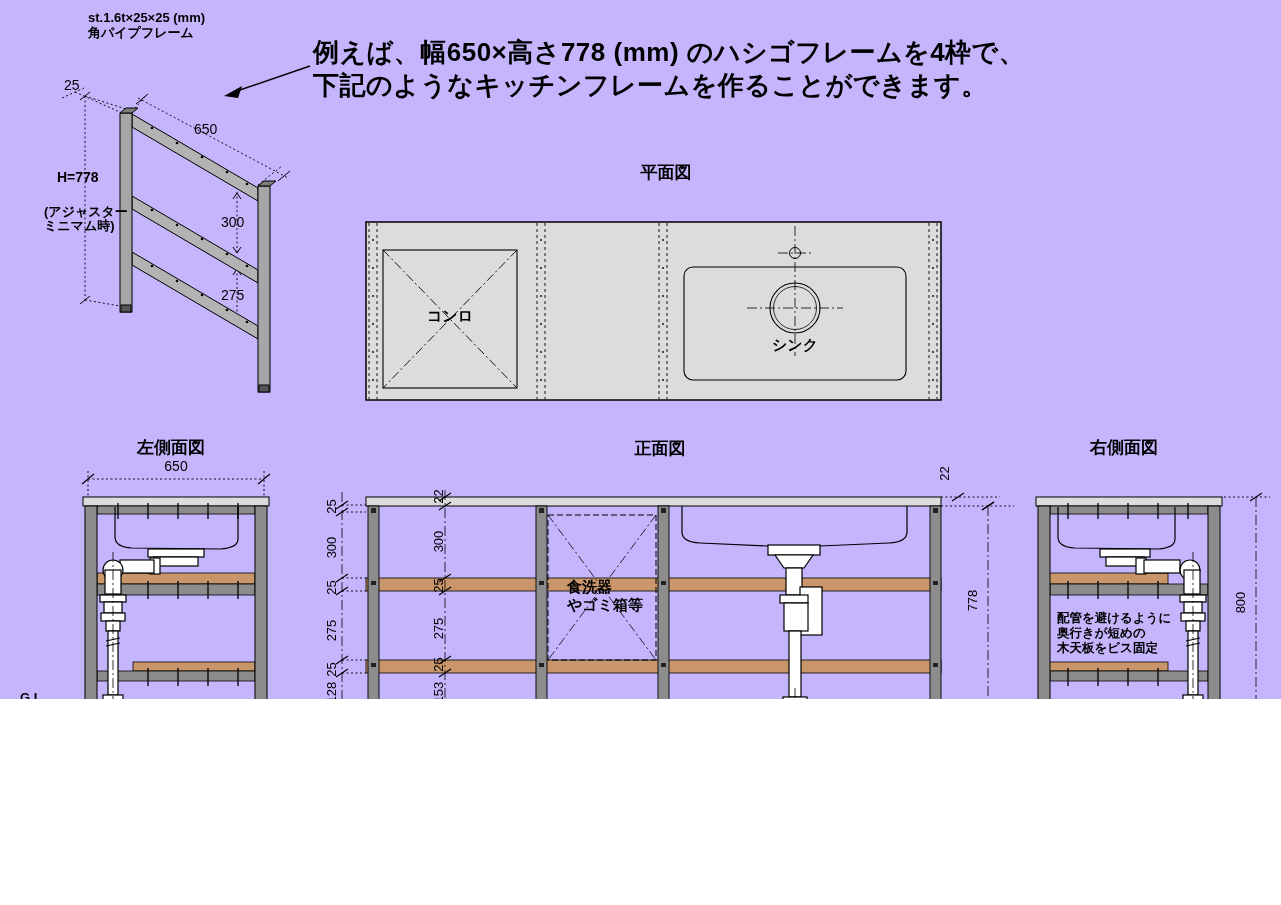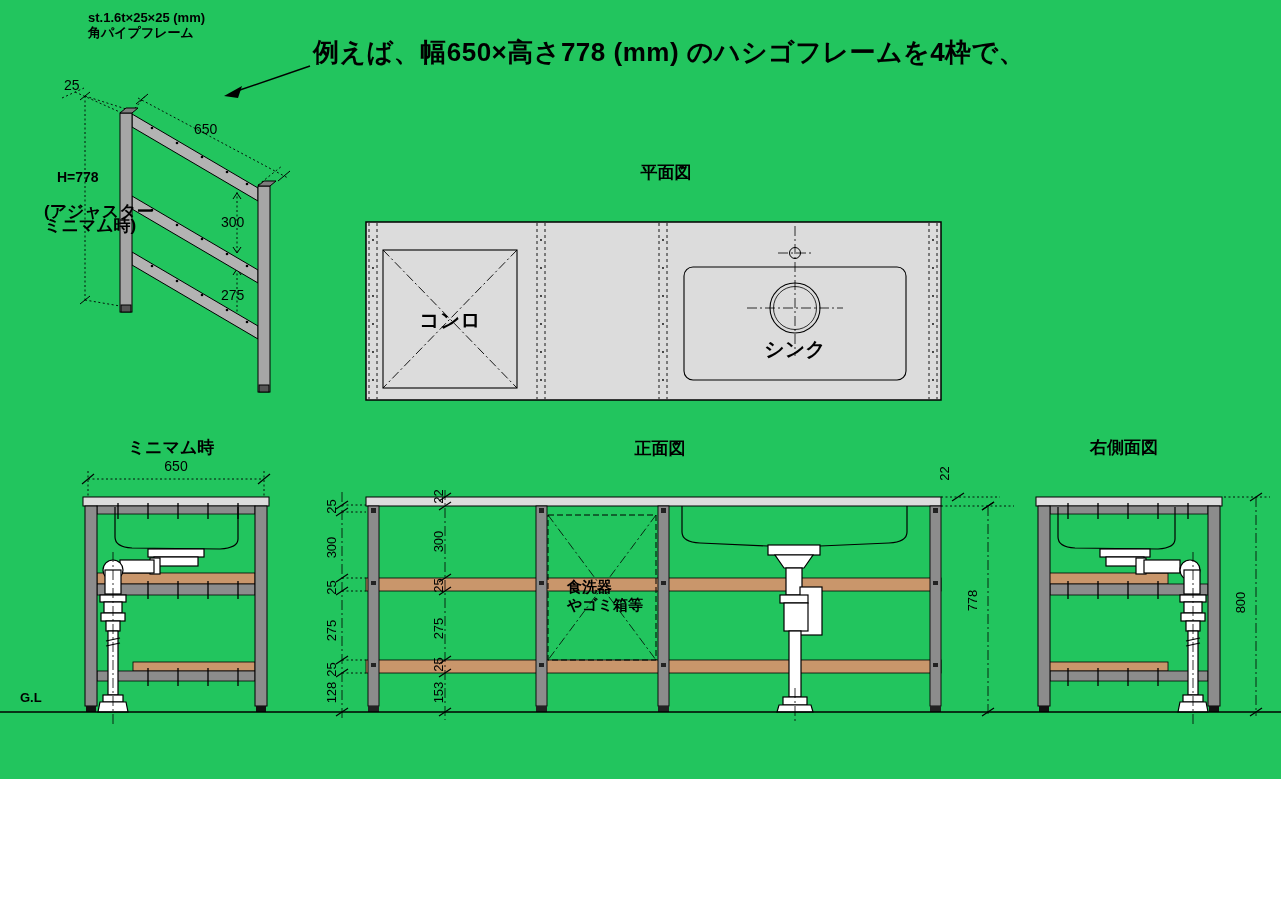--- a/index.html
+++ b/index.html
@@ -1,29 +1,29 @@
 <!DOCTYPE html>
 <html><head>
 <meta charset="utf-8">
 <style>
   html,body{margin:0;padding:0;background:#fff;}
-  #canvas{position:relative;width:1281px;height:779px;background:#22c55e;overflow:hidden;
+  #canvas{position:relative;width:1281px;height:699px;background:#c4b5fd;overflow:hidden;
           font-family:"Liberation Sans","DejaVu Sans",sans-serif;color:#000;}
   svg{position:absolute;left:0;top:0;}
   .t{position:absolute;white-space:nowrap;}
   .b{font-weight:bold;}
   .heading{font-size:26px;font-weight:bold;letter-spacing:.5px;line-height:33px;}
   .spec{font-size:13px;font-weight:bold;line-height:15px;}
   .vtitle{font-size:17px;font-weight:bold;transform:translateX(-50%);}
-  .lbl{font-size:20px;font-weight:bold;transform:translateX(-50%);}
+  .lbl{font-size:15px;font-weight:bold;transform:translateX(-50%);}
   .dim{font-size:14px;}
   .cdim{font-size:14px;transform:translateX(-50%);}
   .rdim{position:absolute;width:44px;text-align:center;font-size:13px;transform:rotate(-90deg);white-space:nowrap;}
   .note{font-size:12.5px;font-weight:bold;line-height:15px;}
-  .small{font-size:17px;font-weight:bold;line-height:14px;}
+  .small{font-size:13px;font-weight:bold;line-height:14px;}
 </style>
 </head>
 <body>
 
 <div id="canvas">
 
 <svg width="1281" height="905" viewBox="0 0 1281 905">
 
   <g stroke="#000" stroke-width="1" fill="none">
 
@@ -377,34 +377,35 @@
   <line x1="0" y1="712" x2="1281" y2="712" stroke="#000" stroke-width="1.6"></line>
 </svg>
 
 <div class="t spec" style="left:88px;top:10px;">
   <div>st.1.6t×25×25 (mm)</div>
   <div>角パイプフレーム</div>
 </div>
 
 <div class="t heading" style="left:313px;top:36px;">
   <div>例えば、幅650×高さ778 (mm) のハシゴフレームを4枠で、</div>
+  <div>下記のようなキッチンフレームを作ることができます。</div>
 </div>
 
 <div class="t dim" style="left:64px;top:77px;">25</div>
 <div class="t dim" style="left:194px;top:121px;">650</div>
 <div class="t dim b" style="left:57px;top:169px;text-align:right;">H=778</div>
 <div class="t small" style="left:44px;top:205px;">
   <div>(アジャスター</div>
   <div>ミニマム時)</div>
 </div>
 <div class="t dim" style="left:221px;top:214px;">300</div>
 <div class="t dim" style="left:221px;top:287px;">275</div>
 
 <div class="t vtitle" style="left:666px;top:161px;">平面図</div>
-<div class="t vtitle" style="left:171px;top:436px;">ミニマム時</div>
+<div class="t vtitle" style="left:171px;top:436px;">左側面図</div>
 <div class="t vtitle" style="left:660px;top:437px;text-align:center;">正面図</div>
 <div class="t vtitle" style="left:1124px;top:436px;">右側面図</div>
 
 <div class="t lbl" style="left:450px;top:307px;">コンロ</div>
 <div class="t lbl" style="left:795px;top:336px;">シンク</div>
 
 <div class="t cdim" style="left:176px;top:458px;">650</div>
 
 <div class="rdim" style="left:309px;top:499px;">25</div>
 <div class="rdim" style="left:309px;top:540px;">300</div>
@@ -422,16 +423,21 @@
 
 <div class="rdim" style="left:922px;top:466px;">22</div>
 <div class="rdim" style="left:950px;top:593px;">778</div>
 <div class="rdim" style="left:1218px;top:595px;">800</div>
 
 <div class="t" style="left:567px;top:578px;font-size:15px;font-weight:bold;line-height:18px;">
   <div>食洗器</div>
   <div>やゴミ箱等</div>
 </div>
 
+<div class="t note" style="left:1057px;top:611px;">
+  <div>配管を避けるように</div>
+  <div>奥行きが短めの</div>
+  <div>木天板をビス固定</div>
+</div>
 
 <div class="t" style="left:20px;top:690px;font-size:13px;font-weight:600;">G.L</div>
 
 </div>
 
 </body></html>

